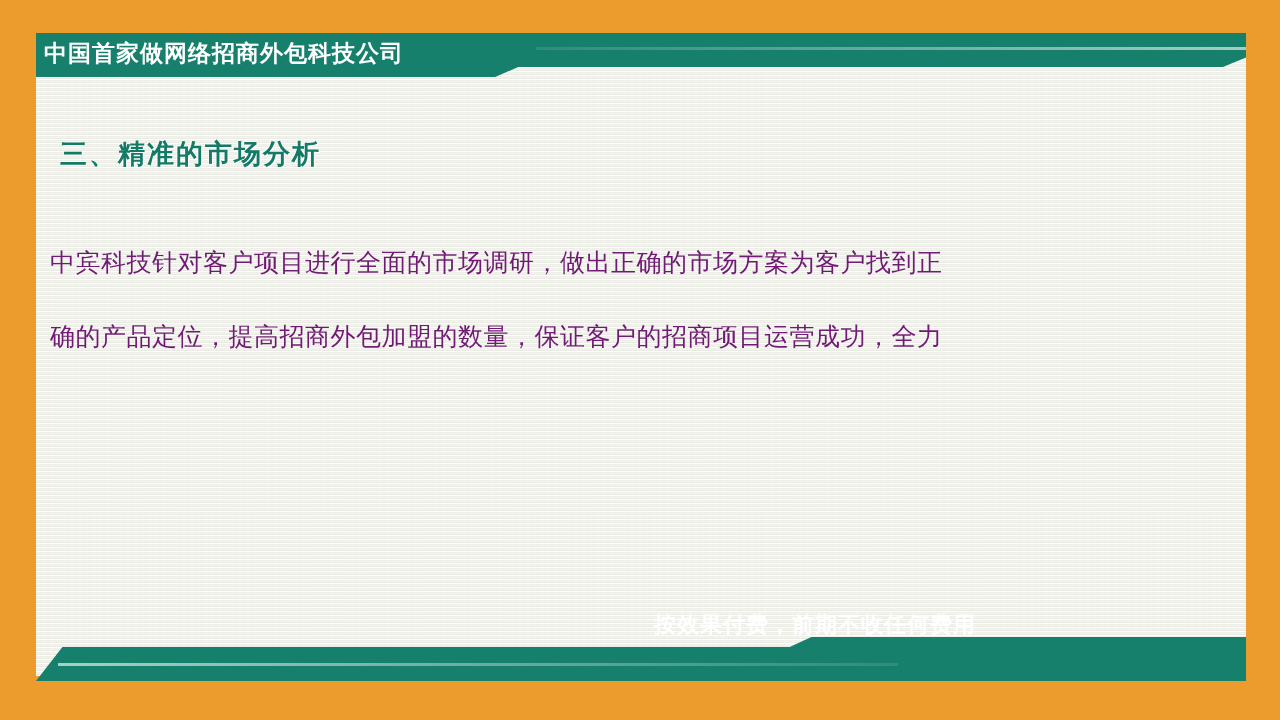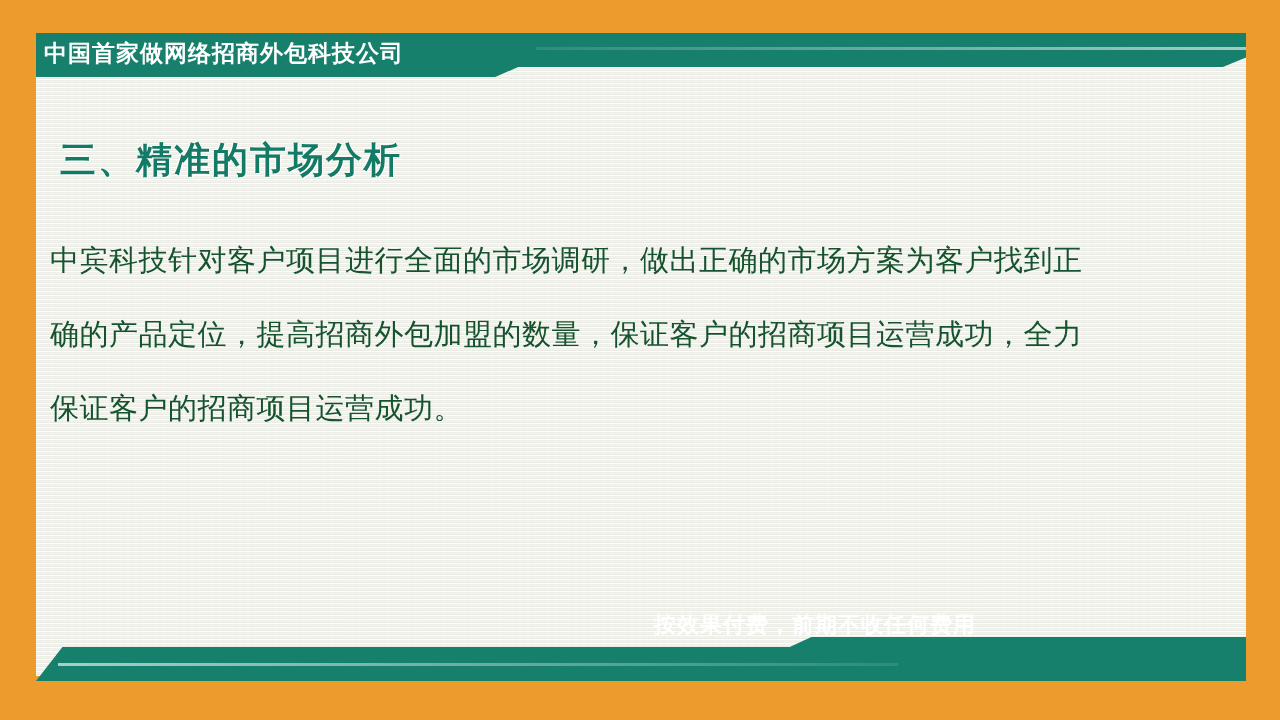--- a/index.html
+++ b/index.html
@@ -101,39 +101,39 @@
     letter-spacing: 1px;
     white-space: nowrap;
     z-index: 6;
   }
 
   
   .section-heading {
     position: absolute;
     left: 60px;
     top: 136px;
-    font-size: 36px;
+    font-size: 27px;
     font-weight: bold;
     color: #137a66;
     letter-spacing: 2px;
     white-space: nowrap;
     text-shadow:
       1px 1px 0 rgba(255,255,255,0.95),
       -1px -1px 0 rgba(255,255,255,0.55);
   }
 
   .body-copy {
     position: absolute;
     left: 50px;
     top: 226px;
     width: 1135px;
-    font-family: Liberation Mono, monospace;
-    font-size: 29px;
+    font-family: Liberation Serif, serif;
+    font-size: 25px;
     line-height: 74px;
-    color: #14532d;
+    color: #701a75;
     letter-spacing: 0.5px;
   }
   .body-copy p {
     margin: 0;
     white-space: nowrap;
   }
 
   
   .footer-band {
     position: absolute;
@@ -197,21 +197,20 @@
     <div class="header-strip"></div>
     <div class="header-hairline"></div>
   </div>
   <div class="header-title">中国首家做网络招商外包科技公司</div>
 
   <div class="section-heading">三、精准的市场分析</div>
 
   <div class="body-copy">
     <p>中宾科技针对客户项目进行全面的市场调研，做出正确的市场方案为客户找到正</p>
     <p>确的产品定位，提高招商外包加盟的数量，保证客户的招商项目运营成功，全力</p>
-    <p>保证客户的招商项目运营成功。</p>
   </div>
 
   <div class="footer-band">
     <div class="footer-strip"></div>
     <div class="footer-block"></div>
     <div class="footer-hairline"></div>
   </div>
   <div class="footer-text">按效果付费，前期不收任何费用</div>
 
 </div>

